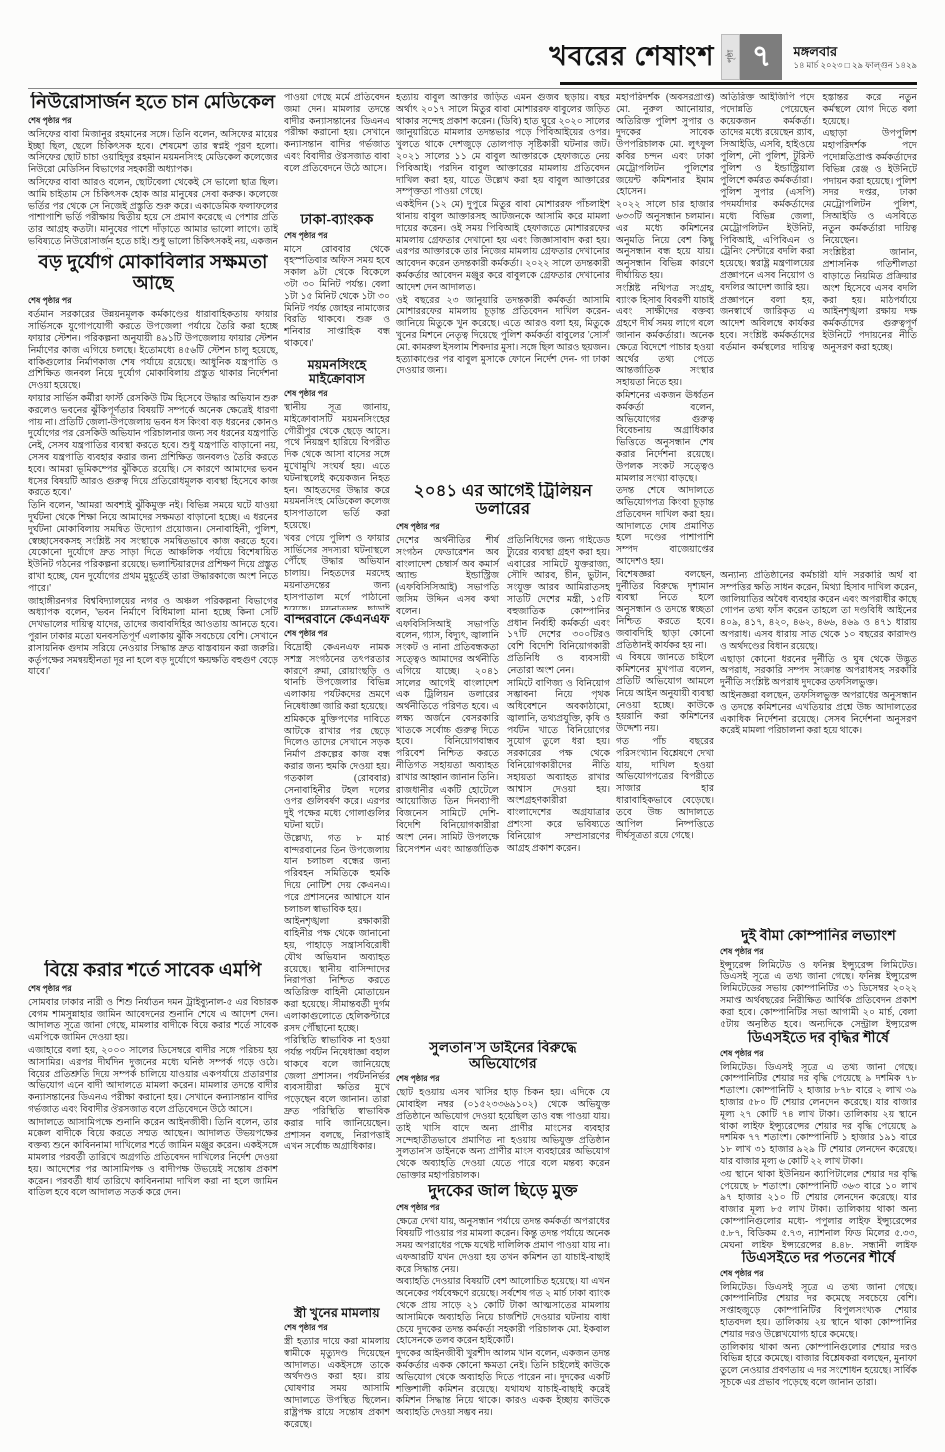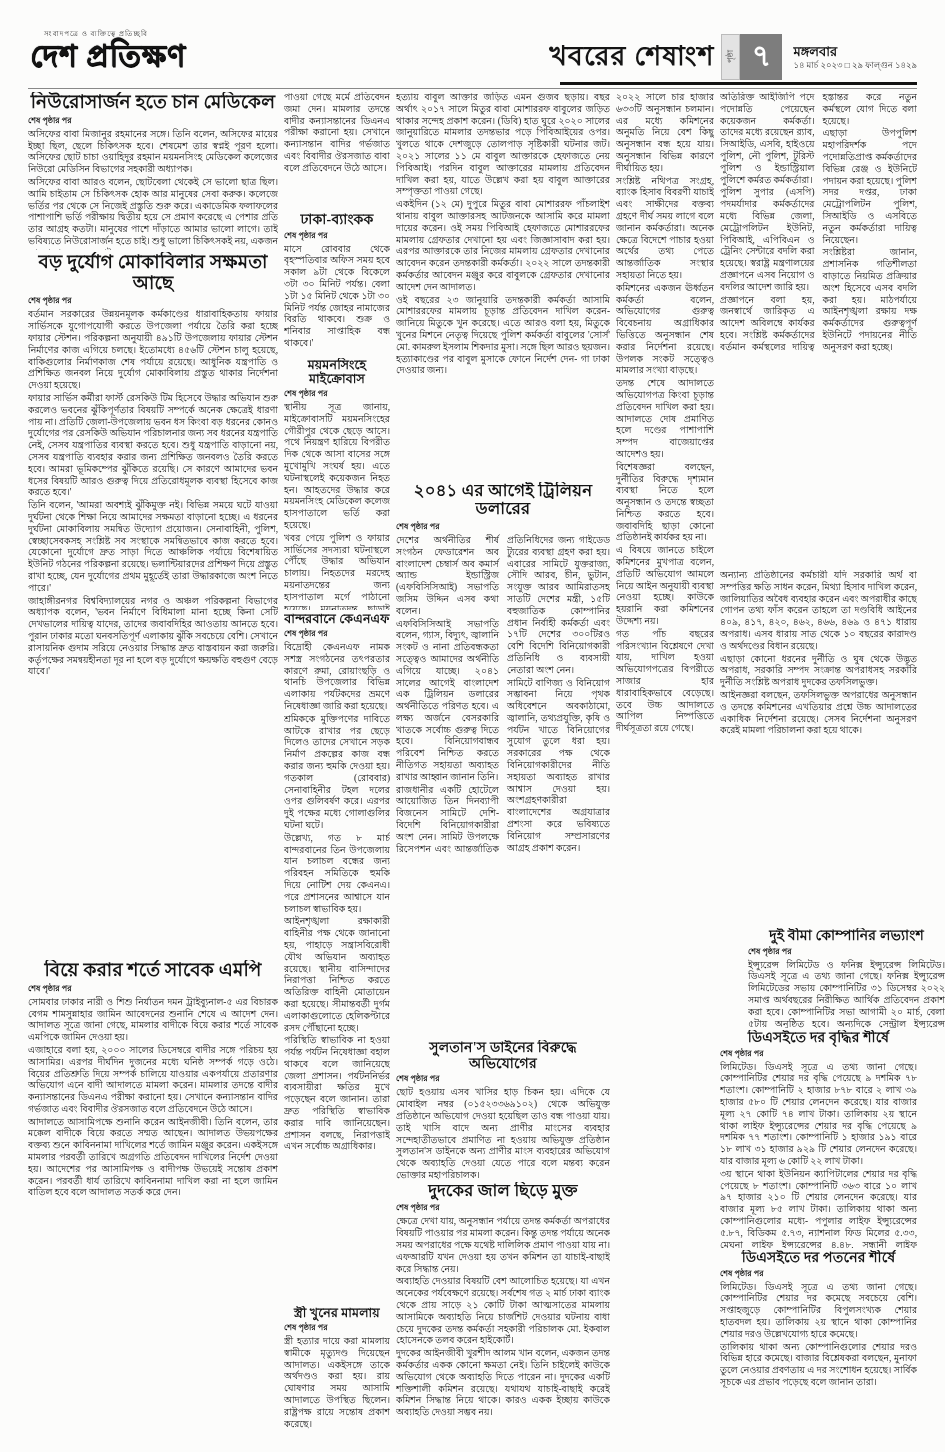--- a/index.html
+++ b/index.html
@@ -33,24 +33,20 @@
   .dateline{font-weight:700;font-size:8px;margin:1px 0 2px;}
   .body{text-align:justify;font-size:9.3px;line-height:1.27;word-break:break-word;}
   .body p{margin:0 0 1px 0;}
   .cols-2{column-count:2;column-gap:8px;}
 </style>
 </head>
 <body>
 
 <div class="page">
 
-  <div class="masthead">
-    <div class="tagline">সংবাদপত্রে ও ব্যক্তিত্বে প্রতিচ্ছবি</div>
-    <div class="title">দেশ প্রতিক্ষণ</div>
-  </div>
 
   <div class="head-right">
     <div class="section-label">খবরের শেষাংশ</div>
     <div class="page-tab">
       <div class="page-word">পৃষ্ঠা</div>
       <div class="page-num">৭</div>
     </div>
     <div class="date-block">
       <div class="day">মঙ্গলবার</div>
       <div class="dates">১৪ মার্চ ২০২৩ □ ২৯ ফাল্গুন ১৪২৯</div>
@@ -164,20 +160,21 @@
     <div class="dateline">শেষ পৃষ্ঠার পর</div>
     <div class="body">
         <p>ক্ষেত্রে দেখা যায়, অনুসন্ধান পর্যায়ে তদন্ত কর্মকর্তা অপরাধের বিষয়টি পাওয়ার পর মামলা করেন। কিন্তু তদন্ত পর্যায়ে অনেক সময় অপরাধের পক্ষে যথেষ্ট দালিলিক প্রমাণ পাওয়া যায় না। এফআরটি যখন দেওয়া হয় তখন কমিশন তা যাচাই-বাছাই করে সিদ্ধান্ত নেয়।</p>
         <p>অব্যাহতি দেওয়ার বিষয়টি বেশ আলোচিত হয়েছে। যা এখন অনেকের পর্যবেক্ষণে রয়েছে। সর্বশেষ গত ২ মার্চ ঢাকা ব্যাংক থেকে প্রায় সাড়ে ২১ কোটি টাকা আত্মসাতের মামলায় আসামিকে অব্যাহতি নিয়ে চার্জশিট দেওয়ার ঘটনায় বাধা চেয়ে দুদকের তদন্ত কর্মকর্তা সহকারী পরিচালক মো. ইকবাল হোসেনকে তলব করেন হাইকোর্ট।</p>
         <p>দুদকের আইনজীবী খুরশীদ আলম খান বলেন, একজন তদন্ত কর্মকর্তার একক কোনো ক্ষমতা নেই। তিনি চাইলেই কাউকে অভিযোগ থেকে অব্যাহতি দিতে পারেন না। দুদকের একটি শক্তিশালী কমিশন রয়েছে। যথাযথ যাচাই-বাছাই করেই কমিশন সিদ্ধান্ত নিয়ে থাকে। কারও একক ইচ্ছায় কাউকে অব্যাহতি দেওয়া সম্ভব নয়।</p>
       </div>
   </div>
 
   <div class="article" style="left:616px;top:92px;width:98px;height:1346px;">
     <div class="body">
+        <p>মহাপরিদর্শক (অবসরপ্রাপ্ত) মো. নুরুল আনোয়ার, অতিরিক্ত পুলিশ সুপার ও দুদকের সাবেক উপপরিচালক মো. লুৎফুল কবির চন্দন এবং ঢাকা মেট্রোপলিটন পুলিশের জয়েন্ট কমিশনার ইমাম হোসেন।</p>
         <p>২০২২ সালে চার হাজার ৬৩৩টি অনুসন্ধান চলমান। এর মধ্যে কমিশনের অনুমতি নিয়ে বেশ কিছু অনুসন্ধান বন্ধ হয়ে যায়। অনুসন্ধান বিভিন্ন কারণে দীর্ঘায়িত হয়।</p>
         <p>সংশ্লিষ্ট নথিপত্র সংগ্রহ, ব্যাংক হিসাব বিবরণী যাচাই এবং সাক্ষীদের বক্তব্য গ্রহণে দীর্ঘ সময় লাগে বলে জানান কর্মকর্তারা। অনেক ক্ষেত্রে বিদেশে পাচার হওয়া অর্থের তথ্য পেতে আন্তর্জাতিক সংস্থার সহায়তা নিতে হয়।</p>
         <p>কমিশনের একজন ঊর্ধ্বতন কর্মকর্তা বলেন, অভিযোগের গুরুত্ব বিবেচনায় অগ্রাধিকার ভিত্তিতে অনুসন্ধান শেষ করার নির্দেশনা রয়েছে। উপলক সংকট সত্ত্বেও মামলার সংখ্যা বাড়ছে।</p>
         <p>তদন্ত শেষে আদালতে অভিযোগপত্র কিংবা চূড়ান্ত প্রতিবেদন দাখিল করা হয়। আদালতে দোষ প্রমাণিত হলে দণ্ডের পাশাপাশি সম্পদ বাজেয়াপ্তের আদেশও হয়।</p>
         <p>বিশেষজ্ঞরা বলছেন, দুর্নীতির বিরুদ্ধে দৃশ্যমান ব্যবস্থা নিতে হলে অনুসন্ধান ও তদন্তে স্বচ্ছতা নিশ্চিত করতে হবে। জবাবদিহি ছাড়া কোনো প্রতিষ্ঠানই কার্যকর হয় না।</p>
         <p>এ বিষয়ে জানতে চাইলে কমিশনের মুখপাত্র বলেন, প্রতিটি অভিযোগ আমলে নিয়ে আইন অনুযায়ী ব্যবস্থা নেওয়া হচ্ছে। কাউকে হয়রানি করা কমিশনের উদ্দেশ্য নয়।</p>
         <p>গত পাঁচ বছরের পরিসংখ্যান বিশ্লেষণে দেখা যায়, দাখিল হওয়া অভিযোগপত্রের বিপরীতে সাজার হার ধারাবাহিকভাবে বেড়েছে। তবে উচ্চ আদালতে আপিল নিষ্পত্তিতে দীর্ঘসূত্রতা রয়ে গেছে।</p>
       </div>
   </div>
 
@@ -192,21 +189,21 @@
   </div>
 
   <div class="article" style="left:720px;top:570px;width:197px;height:356px;">
     <div class="body">
         <p>অন্যান্য প্রতিষ্ঠানের কর্মচারী যদি সরকারি অর্থ বা সম্পত্তির ক্ষতি সাধন করেন, মিথ্যা হিসাব দাখিল করেন, জালিয়াতির অবৈধ ব্যবহার করেন এবং অপরাধীর কাছে গোপন তথ্য ফাঁস করেন তাহলে তা দণ্ডবিধি আইনের ৪০৯, ৪১৭, ৪২০, ৪৬২, ৪৬৬, ৪৬৯ ও ৪৭১ ধারায় অপরাধ। এসব ধারায় সাত থেকে ১০ বছরের কারাদণ্ড ও অর্থদণ্ডের বিধান রয়েছে।</p>
         <p>এছাড়া কোনো ধরনের দুর্নীতি ও ঘুষ থেকে উদ্ভূত অপরাধ, সরকারি সম্পদ সংক্রান্ত অপরাধসহ সরকারি দুর্নীতি সংশ্লিষ্ট অপরাধ দুদকের তফসিলভুক্ত।</p>
         <p>আইনজ্ঞরা বলছেন, তফসিলভুক্ত অপরাধের অনুসন্ধান ও তদন্তে কমিশনের এখতিয়ার প্রশ্নে উচ্চ আদালতের একাধিক নির্দেশনা রয়েছে। সেসব নির্দেশনা অনুসরণ করেই মামলা পরিচালনা করা হয়ে থাকে।</p>
       </div>
   </div>
 
-  <div class="article" style="left:720px;top:928px;width:197px;height:100px;margin-left:28px;">
+  <div class="article" style="left:720px;top:928px;width:197px;height:100px;">
     <div class="headline h-md">দুই বীমা কোম্পানির লভ্যাংশ</div>
     <div class="dateline">শেষ পৃষ্ঠার পর</div>
     <div class="body">
         <p>ইন্স্যুরেন্স লিমিটেড ও ফনিক্স ইন্স্যুরেন্স লিমিটেড। ডিএসই সূত্রে এ তথ্য জানা গেছে। ফনিক্স ইন্স্যুরেন্স লিমিটেডের সভায় কোম্পানিটির ৩১ ডিসেম্বর ২০২২ সমাপ্ত অর্থবছরের নিরীক্ষিত আর্থিক প্রতিবেদন প্রকাশ করা হবে। কোম্পানিটির সভা আগামী ২০ মার্চ, বেলা ৫টায় অনুষ্ঠিত হবে। অন্যদিকে সেন্ট্রাল ইন্স্যুরেন্স লিমিটেড কোম্পানিটির ৩১ ডিসেম্বর ২০২২ অর্থবছরের নিরীক্ষিত প্রতিবেদন প্রকাশ করা হবে। কোম্পানিটির বোর্ড সভা আগামী ২০ মার্চ অনুষ্ঠিত হবে।</p>
       </div>
   </div>
 
   <div class="article" style="left:720px;top:1030px;width:197px;height:218px;">
     <div class="headline h-md">ডিএসইতে দর বৃদ্ধির শীর্ষে</div>
     <div class="dateline">শেষ পৃষ্ঠার পর</div>

